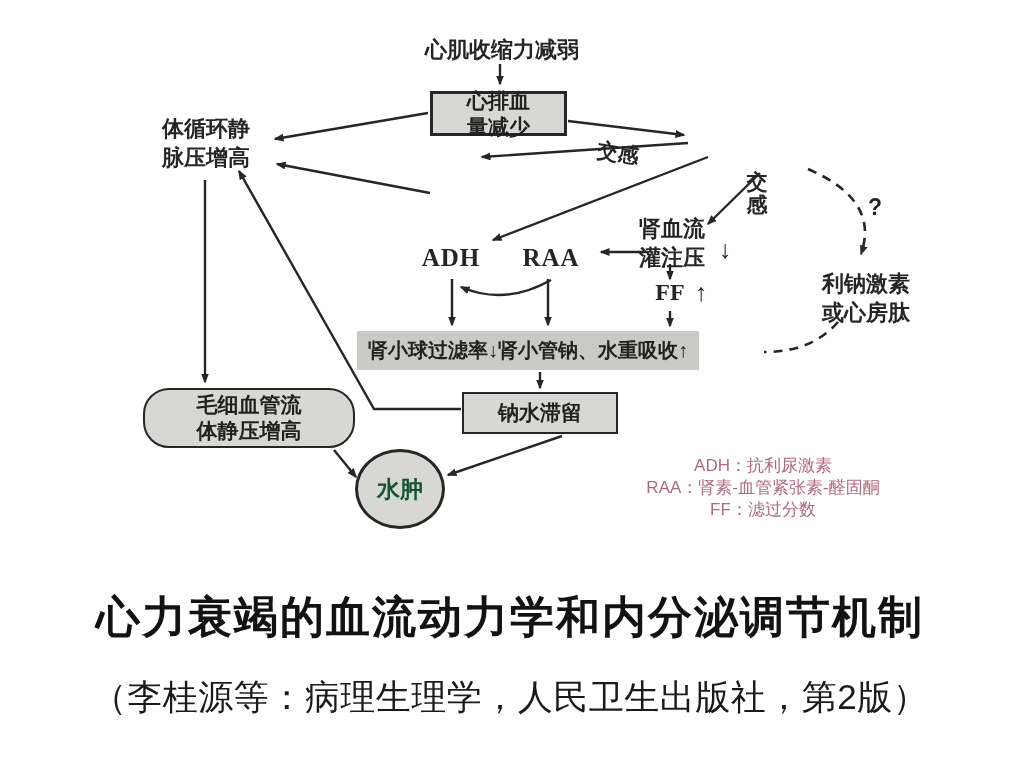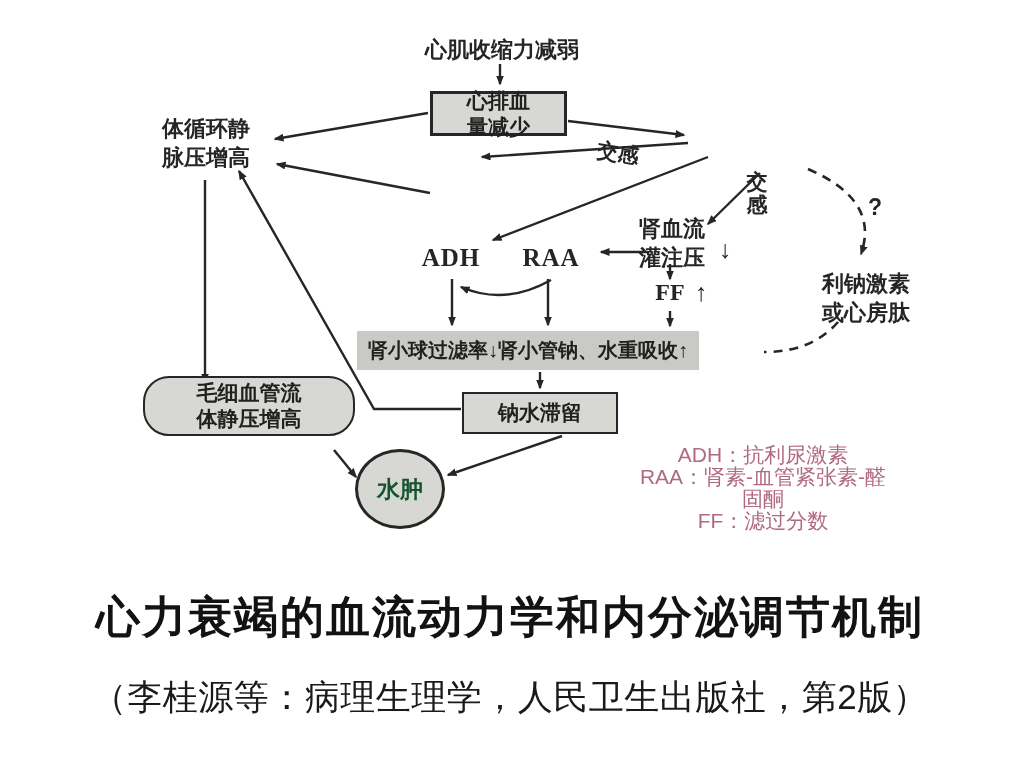--- a/index.html
+++ b/index.html
@@ -33,21 +33,21 @@
   .small-label{
     position:absolute;transform:translate(-50%,-50%);
     font-weight:700;font-size:21px;color:#252525;white-space:nowrap;
   }
   .vertical{
     white-space:normal;word-break:break-all;width:24px;line-height:1.1;text-align:center;
   }
   .updown{font-weight:900;}
   .legend{
     position:absolute;transform:translate(-50%,-50%);
-    text-align:center;font-size:21px;line-height:22px;font-weight:400;
+    text-align:center;font-size:17px;line-height:22px;font-weight:400;
   }
   .caption-title{
     position:absolute;transform:translate(-50%,-50%);
     font-size:44px;font-weight:900;letter-spacing:2px;color:#121212;white-space:nowrap;
   }
   .caption-source{
     position:absolute;transform:translate(-50%,-50%);
     font-size:35px;font-weight:400;letter-spacing:0.5px;color:#1a1a1a;white-space:nowrap;
   }
   svg{position:absolute;left:0;top:0;}
@@ -132,21 +132,21 @@
   </div>
 
   <div class="bar" style="left:357px;top:331px;width:342px;height:39px;">
     <span>肾小球过滤率↓肾小管钠、水重吸收↑</span>
   </div>
 
   <div class="box" style="left:462px;top:392px;width:156px;height:42px;border-width:2.5px;">
     <span>钠水滞留</span>
   </div>
 
-  <div class="box" style="left:143px;top:376px;width:212px;height:60px;border-width:2.5px;border-radius:26px;">
+  <div class="box" style="left:143px;top:388px;width:212px;height:60px;border-width:2.5px;border-radius:26px;">
     <span>毛细血管流</span>
     <span>体静压增高</span>
   </div>
 
   <div class="ellipse" style="left:355px;top:449px;width:90px;height:80px;">
     <span>水肿</span>
   </div>
 
   <div class="node" style="left:866px;top:298px;">
     <div>利钠激素</div>

